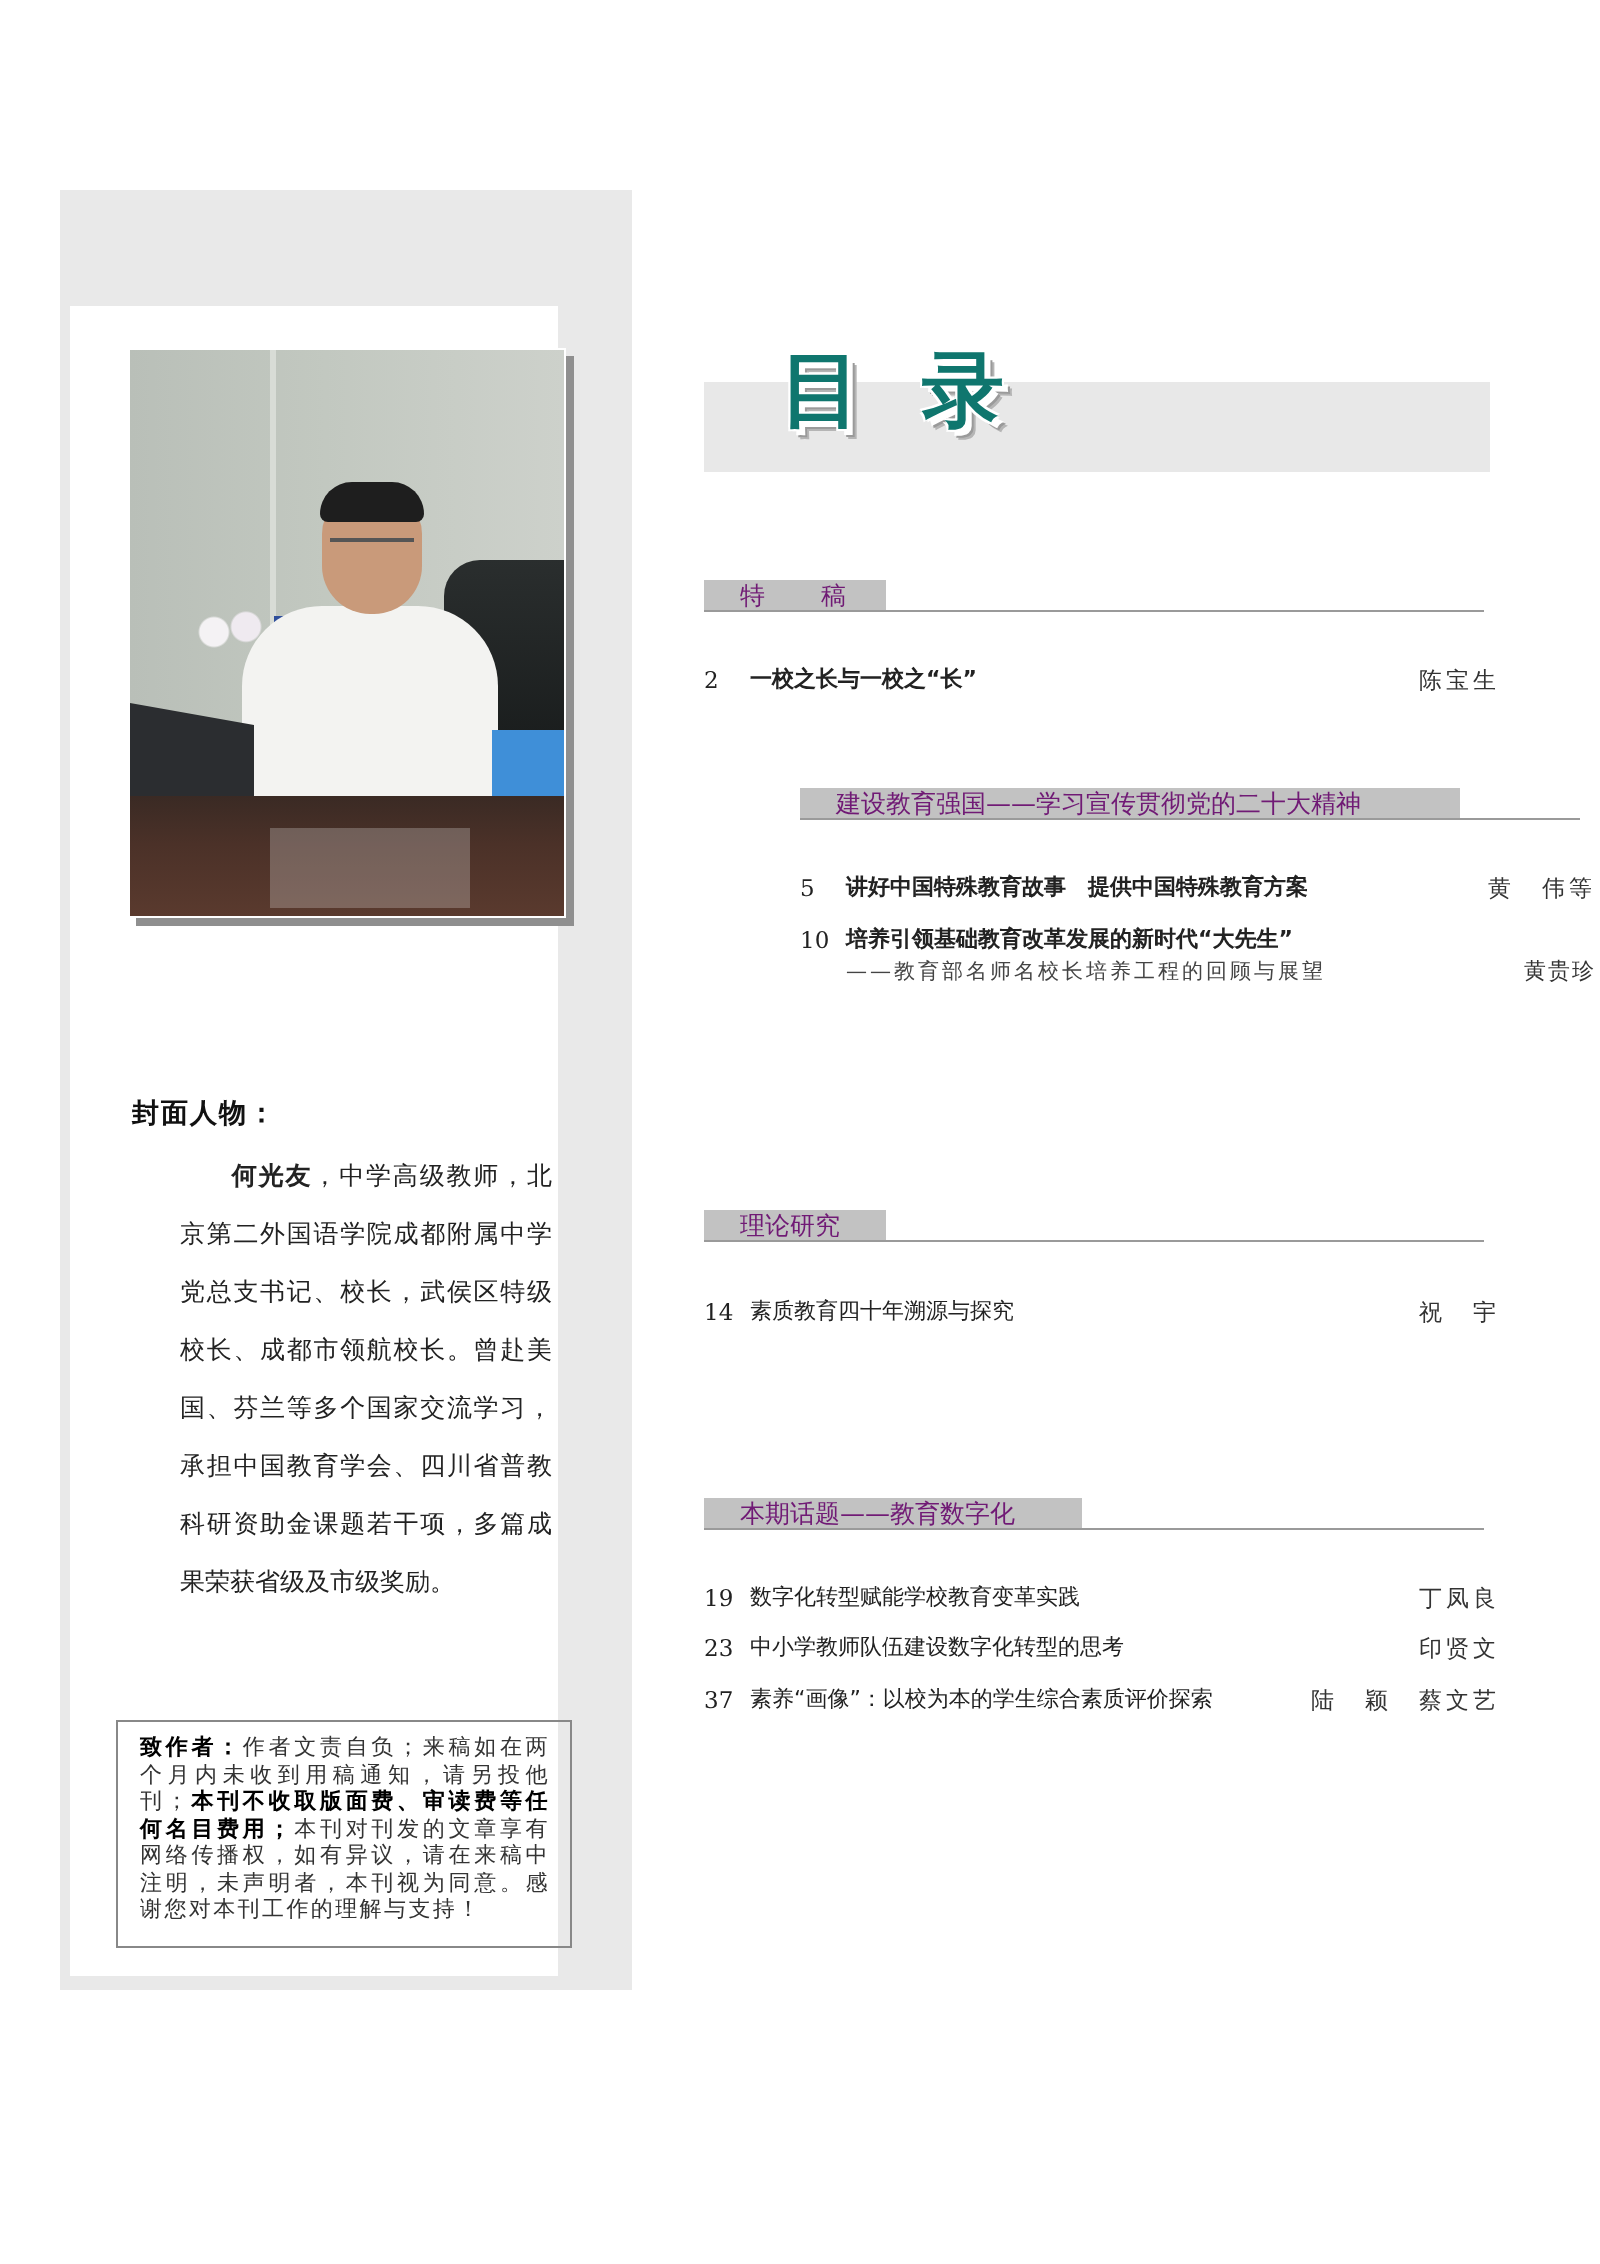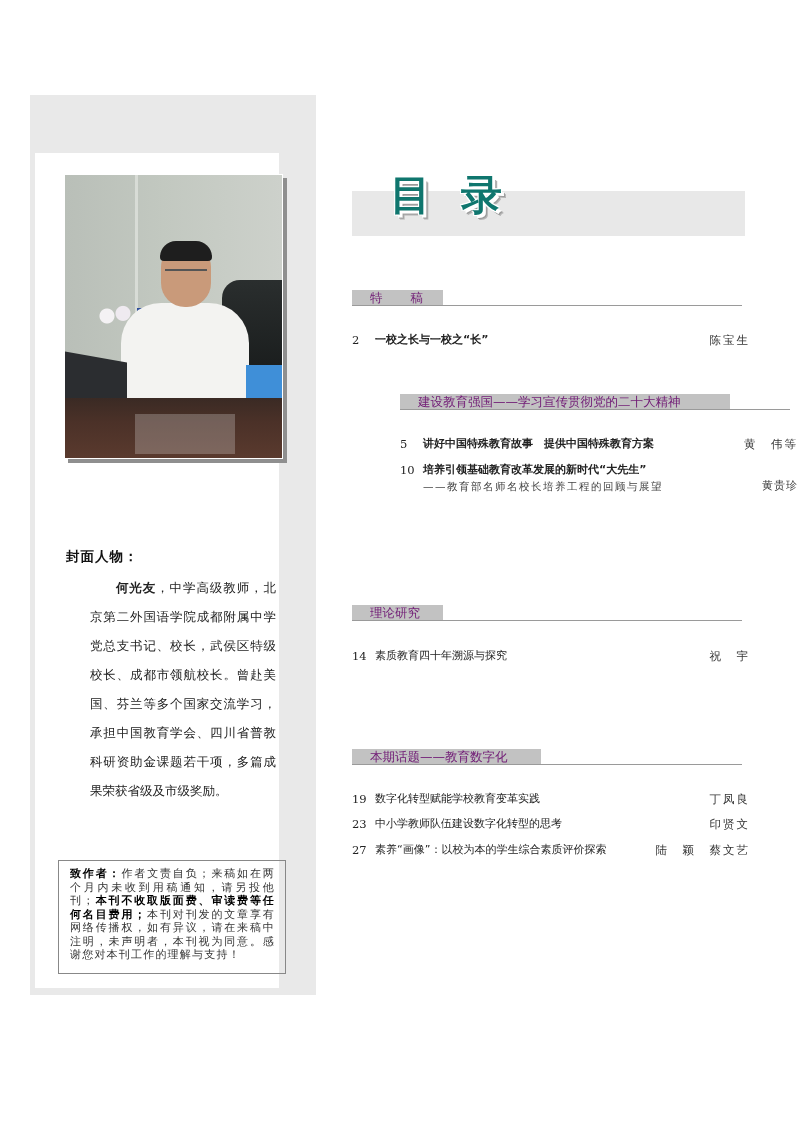--- a/index.html
+++ b/index.html
@@ -169,17 +169,17 @@
     <span class="page">19</span>
     <span class="title sans">数字化转型赋能学校教育变革实践</span>
     <span class="author">丁凤良</span>
   </div>
   <div class="entry" style="top:67px;">
     <span class="page">23</span>
     <span class="title sans">中小学教师队伍建设数字化转型的思考</span>
     <span class="author">印贤文</span>
   </div>
   <div class="entry" style="top:93px;">
-    <span class="page">27</span>
+    <span class="page">37</span>
     <span class="title sans">素养“画像”：以校为本的学生综合素质评价探索</span>
     <span class="author">陆　颖　蔡文艺</span>
   </div>
 </div>
 
 </body></html>

